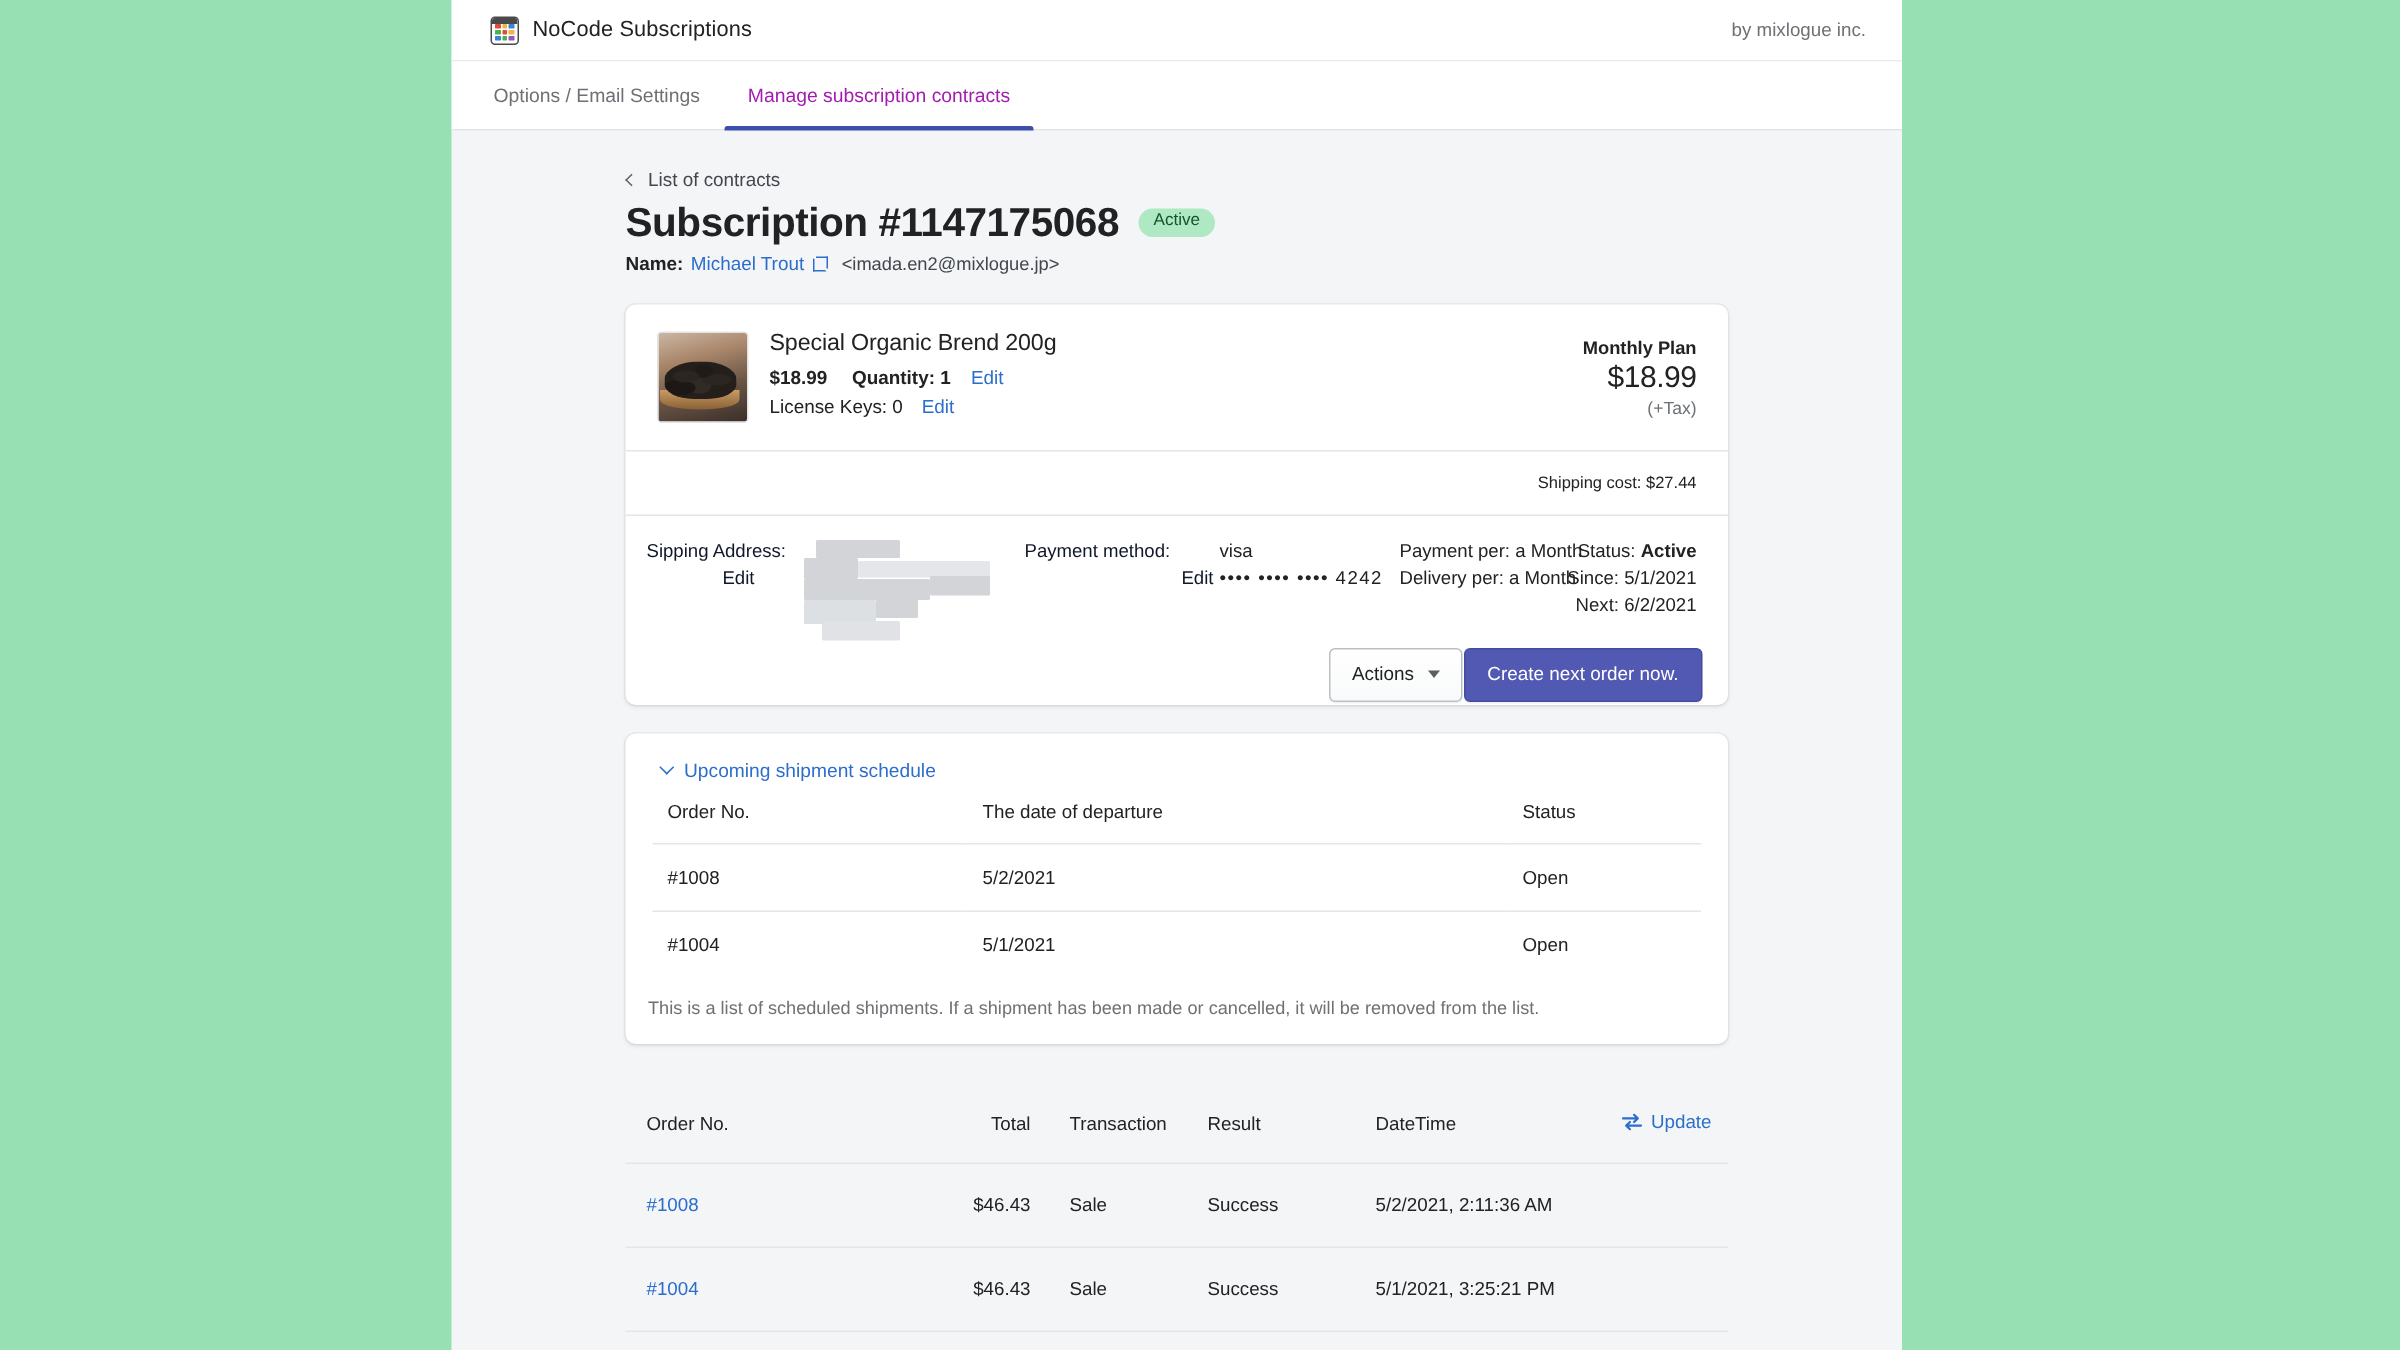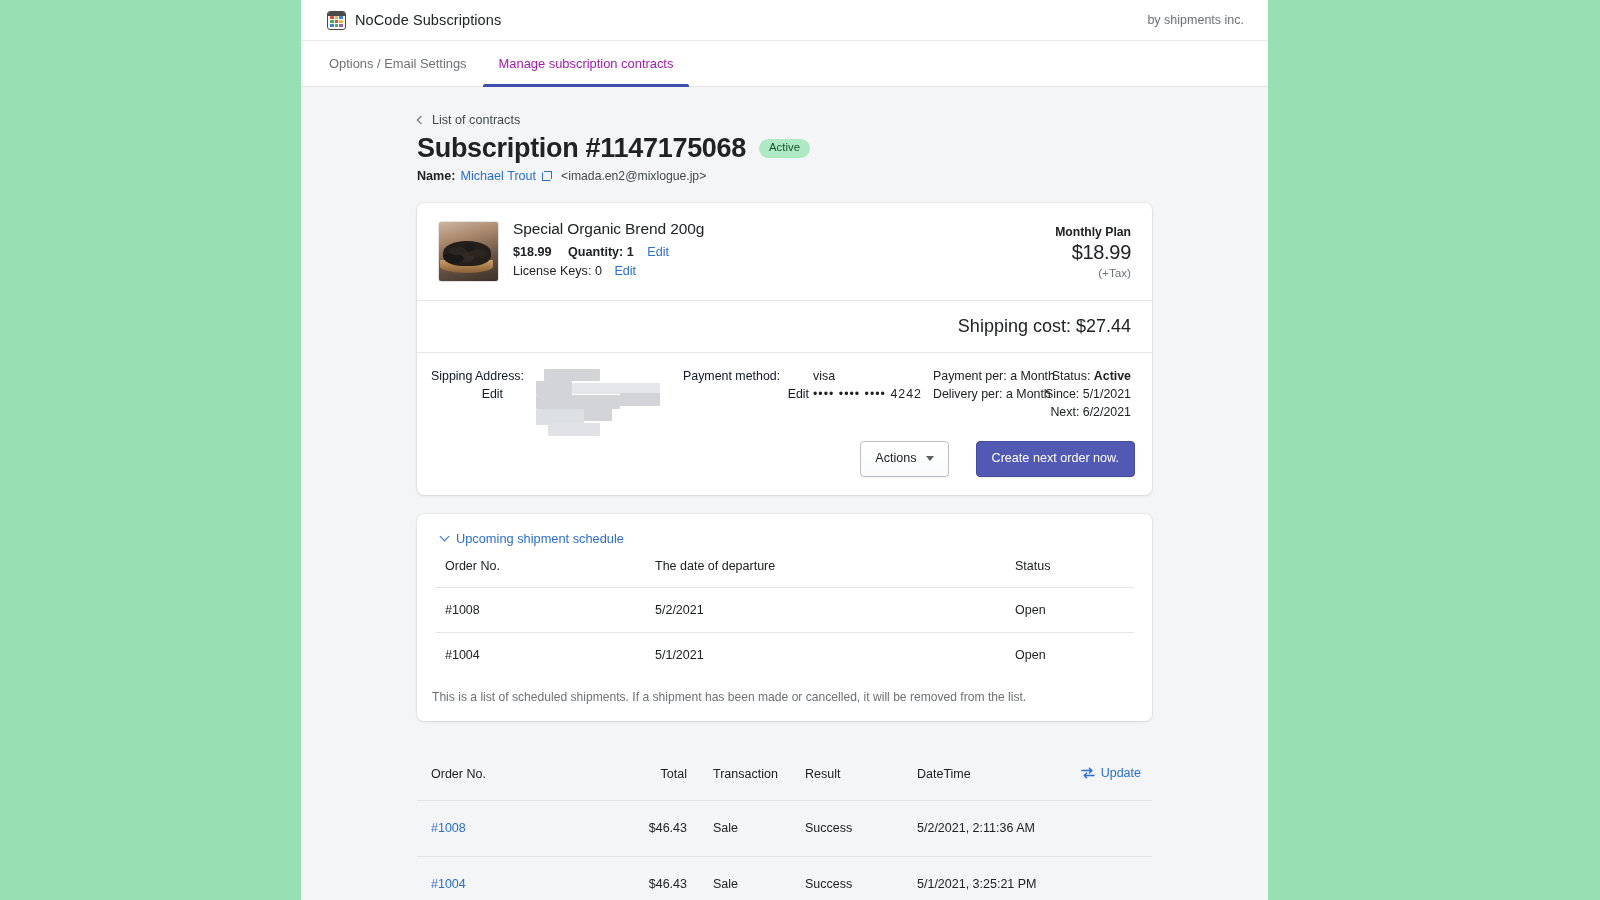--- a/index.html
+++ b/index.html
@@ -206,21 +206,21 @@
   .prod-line .price { font-weight: bold; margin-right: 13px; }
   .prod-line .qty { font-weight: bold; margin-right: 10px; }
   .prod-line .keys { margin-right: 9px; }
   .edit { color: #2c6ecb; cursor: pointer; }
   .plan-col { margin-left: auto; text-align: right; flex: none; }
   .plan-label { font-size: 12.2px; color: #202223; font-weight: bold; margin-bottom: 2px; }
   .plan-price { font-size: 20px; color: #202223; letter-spacing: -.3px; }
   .plan-tax { font-size: 11.7px; color: #6d7175; margin-top: 2px; }
 
   
-  .ship-row { text-align: right; font-size: 18px; color: #202223; padding: 15px 21px; }
+  .ship-row { text-align: right; font-size: 11px; color: #202223; padding: 15px 21px; }
 
   
   .detail-grid {
     display: flex;
     padding: 16px 21px 8px 14px;
     gap: 0;
   }
   .dcol { position: relative; }
   .dcol-addr { width: 252px; }
   .dcol-pay  { width: 250px; }
@@ -243,22 +243,22 @@
   .dv { font-size: 12.4px; color: #202223; margin-bottom: 4px; white-space: nowrap; }
   .pay-method { display: flex; gap: 0; }
   .pay-left { width: 126px; }
   .pay-right { padding-left: 4px; }
   .bold { font-weight: bold; }
 
   
   .actions-row {
     display: flex;
     justify-content: flex-end;
-    gap: 27px;
-    padding: 10px 17px 18px;
+    gap: 1px;
+    padding: 10px 17px 2px;
   }
   .btn {
     font-family: "Liberation Sans", sans-serif;
     font-size: 12.6px;
     border-radius: 4px;
     cursor: pointer;
     display: inline-flex;
     align-items: center;
     justify-content: center;
     gap: 9px;
@@ -373,21 +373,21 @@
             <i style="background:#3b82d9"></i>
           <i style="background:#4caf50"></i>
             <i style="background:#e24a3b"></i>
             <i style="background:#f2b53c"></i>
           <i style="background:#3b82d9"></i>
             <i style="background:#4caf50"></i>
             <i style="background:#9b59b6"></i>
         </span>
         <span class="brand-title">NoCode Subscriptions</span>
       </div>
-      <div class="byline">by shipments inc.</div>
+      <div class="byline">by mixlogue inc.</div>
     </div>
 
     <div class="tabbar">
       <div class="tab">Options / Email Settings</div>
       <div class="tab active">Manage subscription contracts</div>
     </div>
 
     <div class="content">
       <div class="inner">
 

